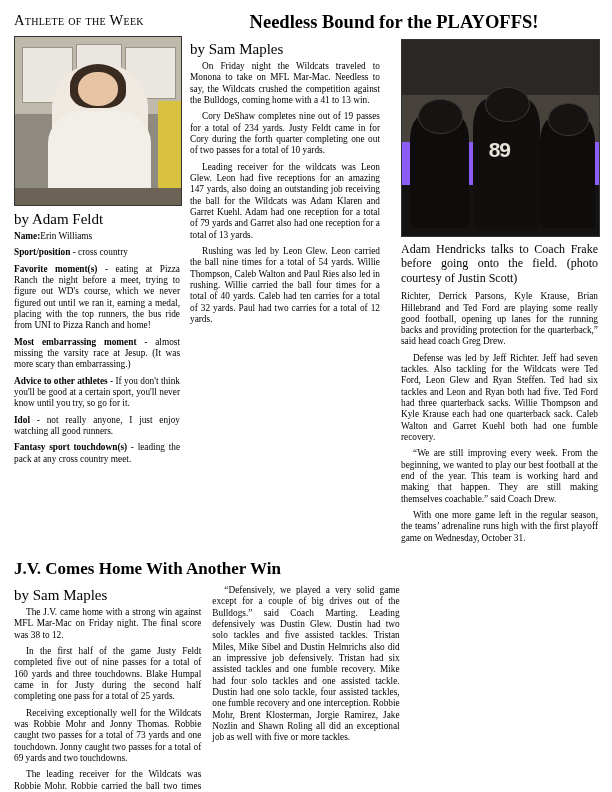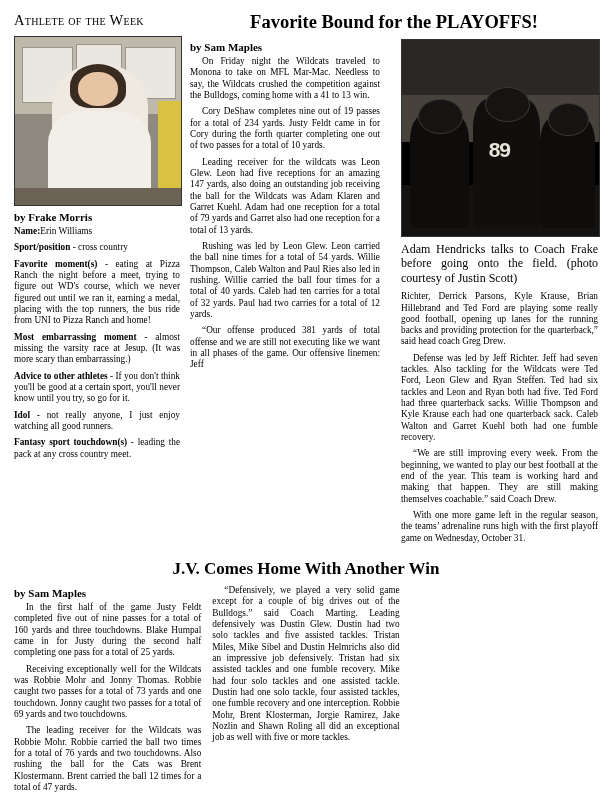--- a/index.html
+++ b/index.html
@@ -69,22 +69,22 @@
     background: #b8b2a6;
     position: relative;
     overflow: hidden;
     margin-bottom: 5px;
   }
   .photo-inner {
     position: absolute;
     inset: 0;
   }
   .byline {
-    font-weight: bold;
-    font-size: 11px;
+    font-weight: normal;
+    font-size: 15px;
     margin: 2px 0 3px 0;
   }
   .fact {
     font-size: 9.3px;
     line-height: 1.22;
     margin: 0 0 5px 0;
     text-align: justify;
   }
   .fact b {
     font-weight: bold;
@@ -110,21 +110,20 @@
 
   
   .bottom-section {
     padding: 0 14px 10px 14px;
     box-sizing: border-box;
   }
   .headline-bottom {
     font-family: "Liberation Serif", serif;
     font-size: 17px;
     font-weight: bold;
-    text-align: center;
     margin: 10px 0 6px 0;
   }
   .three-col {
     display: flex;
     flex-direction: row;
     gap: 11px;
   }
   .bcol {
     flex: 1 1 0;
     box-sizing: border-box;
@@ -188,21 +187,21 @@
     background: #6d6256;
   }
   .ph-yellow {
     position: absolute;
     right: 0; top: 38%; width: 14%; height: 62%;
     background: #d9c23f;
   }
 
   
   .photo-box.dark {
-    background: #000000;
+    background: #8b5cf6;
     height: 196px;
   }
   .ph-sky {
     position: absolute;
     left: 0; top: 0; right: 0; height: 32%;
     background: #2a2724;
   }
   .ph-crowd {
     position: absolute;
     left: 0; top: 28%; right: 0; height: 24%;
@@ -253,43 +252,42 @@
           <div class="ph-poster" style="left:66%; top:6%; width:30%; height:30%;"></div>
           <div class="ph-yellow"></div>
           <div class="ph-person"></div>
           <div class="ph-shirt"></div>
           <div class="ph-hair"></div>
           <div class="ph-face"></div>
           <div class="ph-floor"></div>
         </div>
       </div>
 
-      <div class="byline">by Frake Morris</div>
+      <div class="byline">by Adam Feldt</div>
 
       <p class="fact"><b>Name:</b><span>Erin Williams</span></p>
       <p class="fact"><b>Sport/position</b><span> - cross country</span></p>
       <p class="fact"><b>Favorite moment(s)</b><span> - eating at Pizza Ranch the night before a meet, trying to figure out WD's course, which we never figured out until we ran it, earning a medal, placing with the top runners, the bus ride from UNI to Pizza Ranch and home!</span></p>
       <p class="fact"><b>Most embarrassing moment</b><span> - almost missing the varsity race at Jesup. (It was more scary than embarrassing.)</span></p>
       <p class="fact"><b>Advice to other athletes</b><span> - If you don't think you'll be good at a certain sport, you'll never know until you try, so go for it.</span></p>
       <p class="fact"><b>Idol</b><span> - not really anyone, I just enjoy watching all good runners.</span></p>
       <p class="fact"><b>Fantasy sport touchdown(s)</b><span> - leading the pack at any cross country meet.</span></p>
     </div>
 
     <div style="flex:1 1 auto;">
-      <h1 class="headline-main">Favorite Bound for the PLAYOFFS!</h1>
+      <h1 class="headline-main">Needless Bound for the PLAYOFFS!</h1>
 
       <div style="display:flex; flex-direction:row; gap:11px;">
 
         <div class="col-mid">
           <div class="byline">by Sam Maples</div>
           <p class="body-text">On Friday night the Wildcats traveled to Monona to take on MFL Mar-Mac. Needless to say, the Wildcats crushed the competition against the Bulldogs, coming home with a 41 to 13 win.</p>
           <p class="body-text">Cory DeShaw completes nine out of 19 passes for a total of 234 yards. Justy Feldt came in for Cory during the forth quarter completing one out of two passes for a total of 10 yards.</p>
           <p class="body-text">Leading receiver for the wildcats was Leon Glew. Leon had five receptions for an amazing 147 yards, also doing an outstanding job receiving the ball for the Wildcats was Adam Klaren and Garret Kuehl. Adam had one reception for a total of 79 yards and Garret also had one reception for a total of 13 yards.</p>
           <p class="body-text">Rushing was led by Leon Glew. Leon carried the ball nine times for a total of 54 yards. Willie Thompson, Caleb Walton and Paul Ries also led in rushing. Willie carried the ball four times for a total of 40 yards. Caleb had ten carries for a total of 32 yards. Paul had two carries for a total of 12 yards.</p>
-          <p class="body-text">“Our offense produced 381 yards of total offense and we are still not executing like we want in all phases of the game. Our offensive linemen: Jeff</p>
         </div>
 
         <div class="col-right">
           <div class="photo-box dark">
             <div class="photo-inner">
               <div class="ph-sky"></div>
               <div class="ph-crowd"></div>
               <div class="ph-turf"></div>
               <div class="ph-player" style="left:4%; width:30%; height:58%;"></div>
               <div class="ph-helmet" style="left:8%; top:30%; width:22%; height:17%;"></div>
@@ -311,20 +309,21 @@
     </div>
   </div>
 
   <div class="bottom-section">
     <h1 class="headline-bottom">J.V. Comes Home With Another Win</h1>
 
     <div class="three-col">
 
       <div class="bcol">
         <div class="byline">by Sam Maples</div>
+        <p class="body-text">The J.V. came home with a strong win against MFL Mar-Mac on Friday night. The final score was 38 to 12.</p>
         <p class="body-text">In the first half of the game Justy Feldt completed five out of nine passes for a total of 160 yards and three touchdowns. Blake Humpal came in for Justy during the second half completing one pass for a total of 25 yards.</p>
         <p class="body-text">Receiving exceptionally well for the Wildcats was Robbie Mohr and Jonny Thomas. Robbie caught two passes for a total of 73 yards and one touchdown. Jonny caught two passes for a total of 69 yards and two touchdowns.</p>
         <p class="body-text">The leading receiver for the Wildcats was Robbie Mohr. Robbie carried the ball two times for a total of 76 yards and two touchdowns. Also rushing the ball for the Cats was Brent Klostermann. Brent carried the ball 12 times for a total of 47 yards.</p>
       </div>
 
       <div class="bcol">
         <p class="body-text">“Defensively, we played a very solid game except for a couple of big drives out of the Bulldogs.” said Coach Marting. Leading defensively was Dustin Glew. Dustin had two solo tackles and five assisted tackles. Tristan Miles, Mike Sibel and Dustin Helmrichs also did an impressive job defensively. Tristan had six assisted tackles and one fumble recovery. Mike had four solo tackles and one assisted tackle. Dustin had one solo tackle, four assisted tackles, one fumble recovery and one interception. Robbie Mohr, Brent Klosterman, Jorgie Ramirez, Jake Nozlin and Shawn Roling all did an exceptional job as well with five or more tackles.</p>
       </div>
 
       <div class="bcol">

